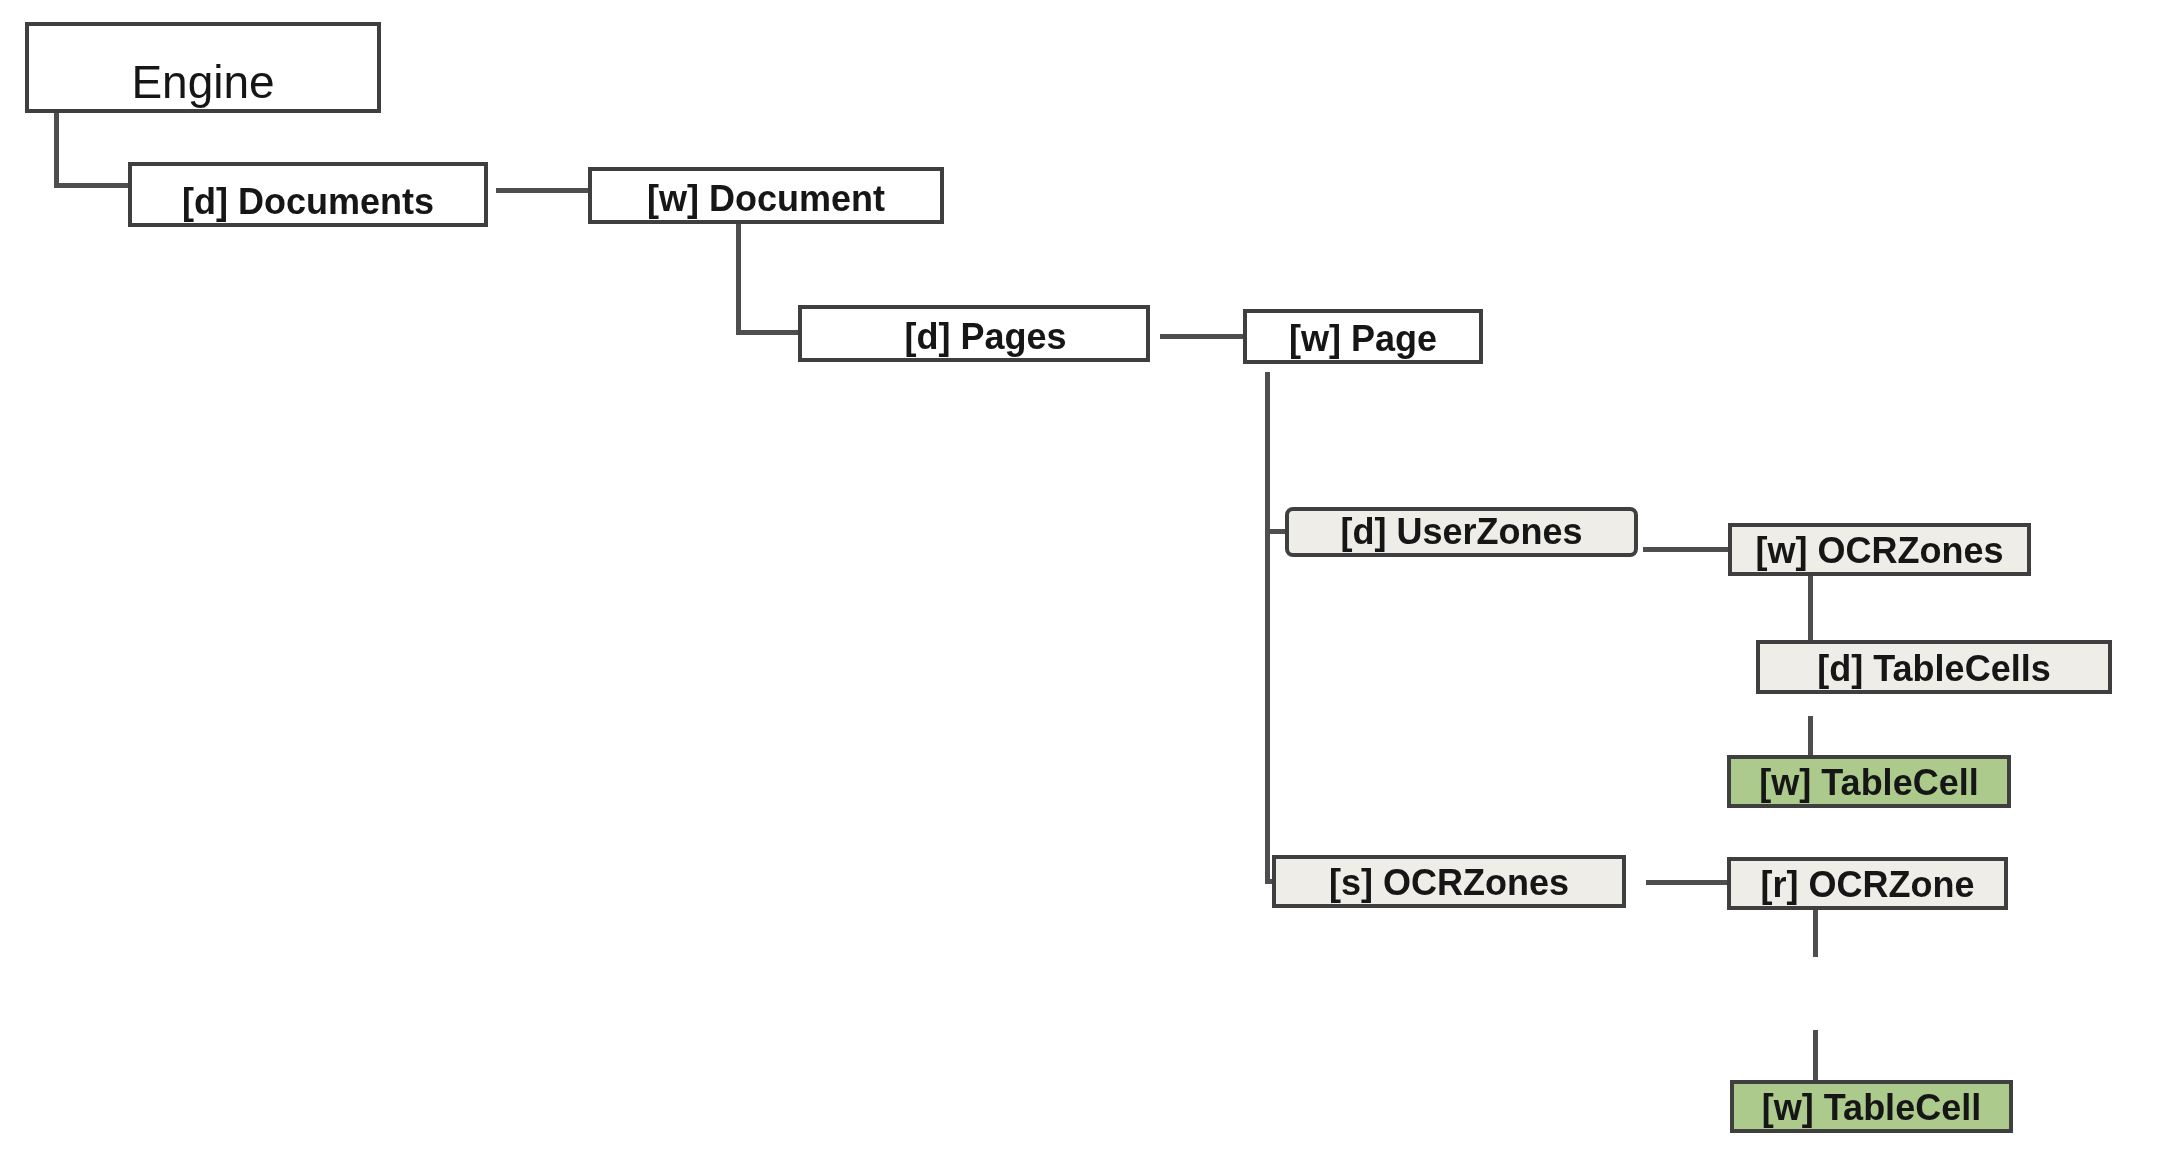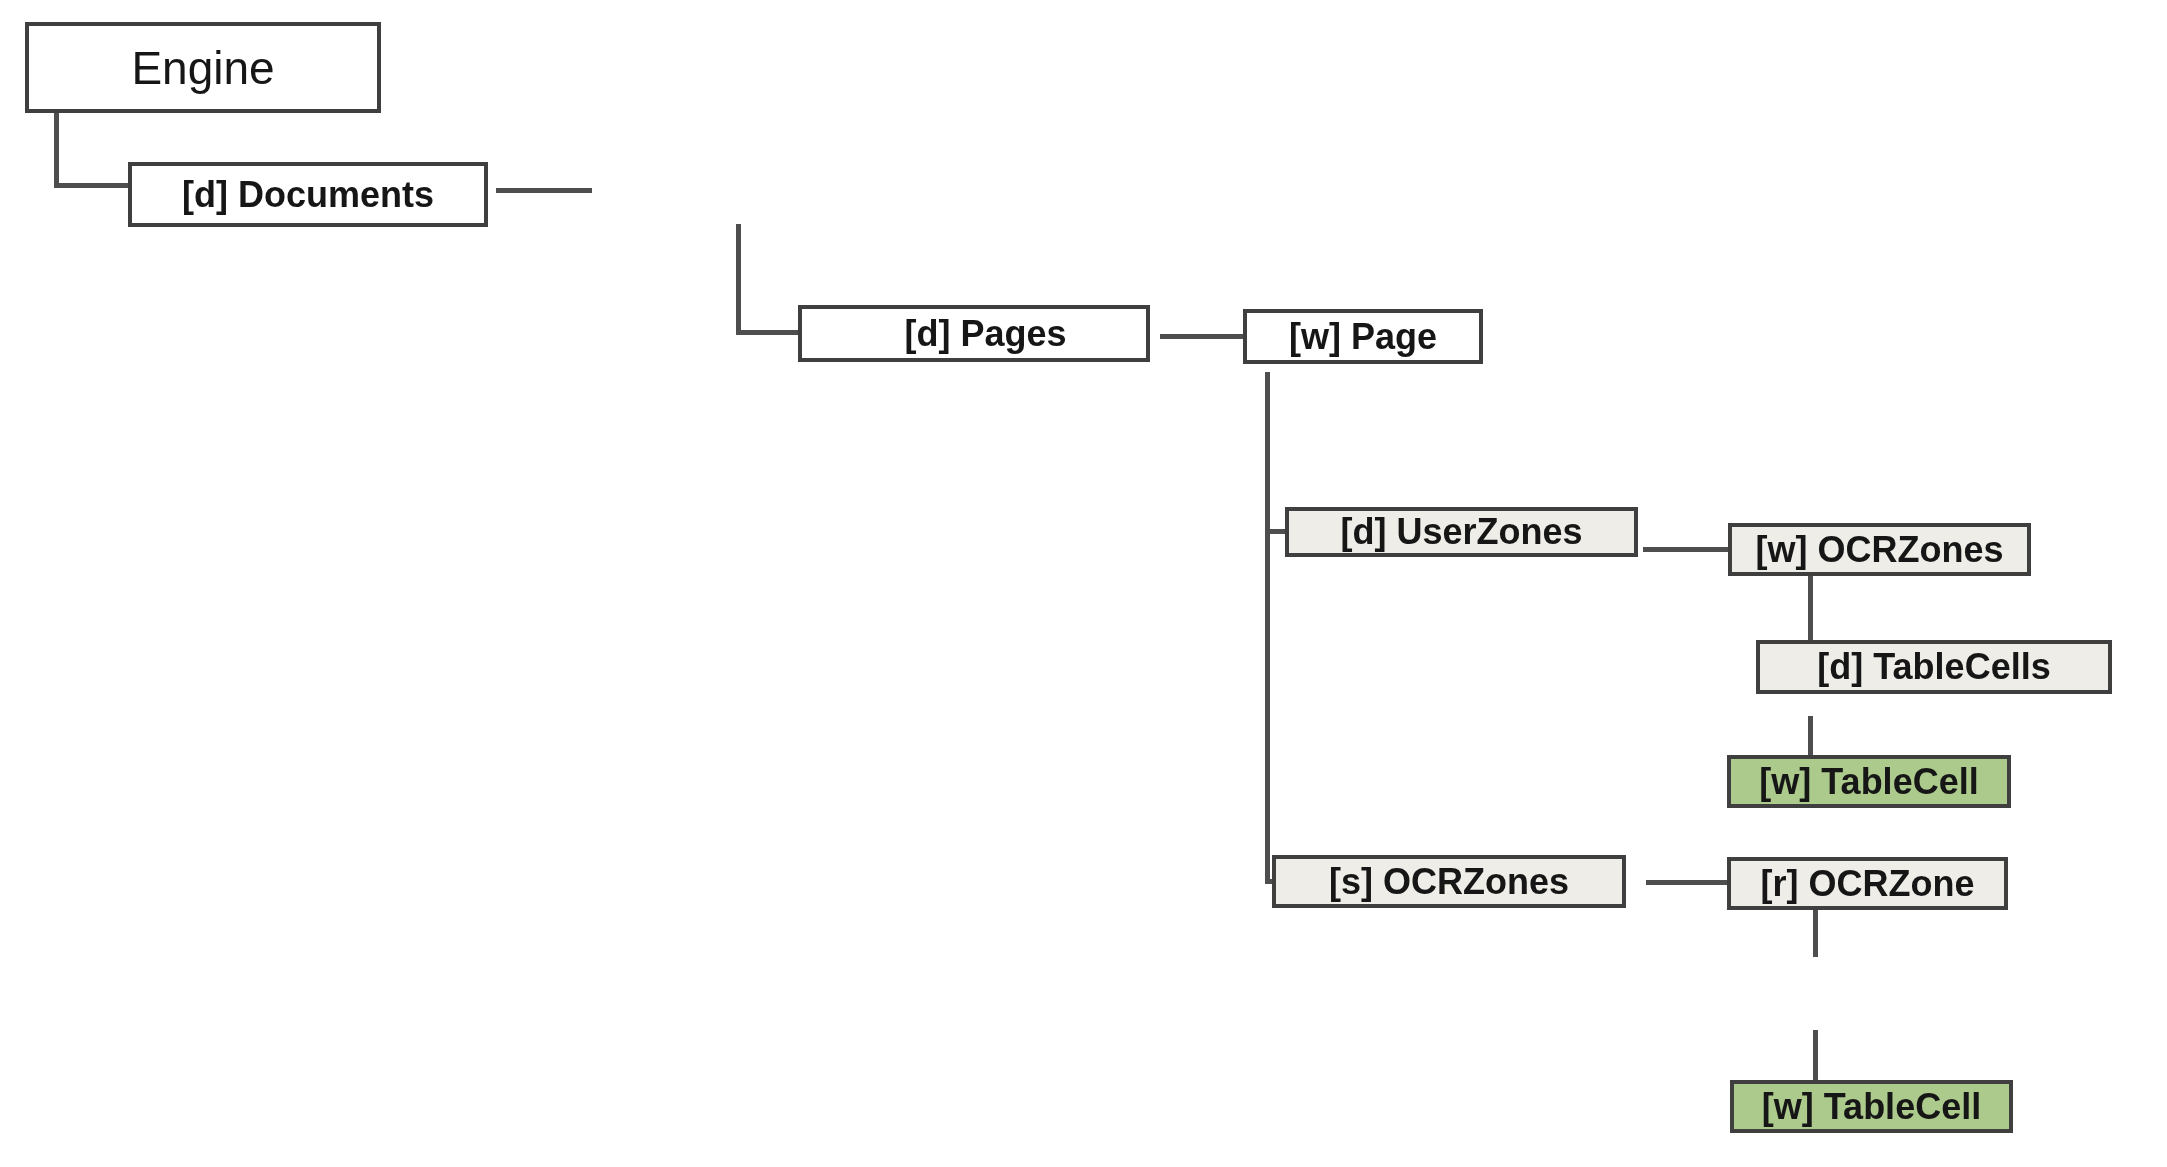--- a/index.html
+++ b/index.html
@@ -21,21 +21,21 @@
     position: absolute;
     background: var(--connector, #4e4e4e);
   }
 
   
   .node {
     position: absolute;
     box-sizing: border-box;
     border: 4px solid var(--border, #3f3f3f);
     display: flex;
-    align-items: center;
+    align-items: flex-end;
     justify-content: center;
     font-size: 36px;
     font-weight: bold;
     color: var(--text, #161616);
     white-space: nowrap;
   }
   .node--white { background: var(--box-fill-white, #ffffff); }
   .node--gray  { background: var(--box-fill-gray,  #eeede7); }
   .node--green { background: var(--box-fill-green, #abca8c); }
 
@@ -56,21 +56,21 @@
     background: inherit;
     border: inherit;
   }
 
   
   #n-engine          { left: 25px;   top: 22px;   width: 356px; height: 91px; font-size: 46px; font-weight: normal; }
   #n-documents       { left: 128px;  top: 162px;  width: 360px; height: 65px; }
   #n-document        { left: 588px;  top: 167px;  width: 356px; height: 57px; }
   #n-pages           { left: 798px;  top: 305px;  width: 352px; height: 57px; padding-left: 23px; }
   #n-page            { left: 1243px; top: 309px;  width: 240px; height: 55px; }
-  #n-userzones       { left: 1285px; top: 507px;  width: 353px; height: 50px; }
+  #n-userzones       { left: 1285px; top: 507px;  width: 353px; height: 50px; border-radius: 8px; }
   #n-userzone        { left: 1728px; top: 523px;  width: 303px; height: 53px; }
   #n-tablecells-user { left: 1725px; top: 640px;  width: 356px; height: 54px; margin-left: 31px; }
   #n-tablecell-user  { left: 1727px; top: 755px;  width: 284px; height: 53px; }
   #n-ocrzones        { left: 1272px; top: 855px;  width: 354px; height: 53px; }
   #n-ocrzone         { left: 1727px; top: 857px;  width: 281px; height: 53px; }
   #n-tablecells-ocr  { left: 1728px; top: 955px;  width: 358px; height: 53px; }
   #n-tablecell-ocr   { left: 1730px; top: 1080px; width: 283px; height: 53px; }
 
   
   #c-engine-v        { left: 54px;   top: 112px; width: 5px;   height: 76px;  }
@@ -111,20 +111,23 @@
   <div class="line" id="c-tcs2-tc2"></div>
 
   <div class="node node--white" id="n-engine">
     <span>Engine</span>
   </div>
 
   <div class="node node--white stacked" id="n-documents">
     <span>[d] Documents</span>
   </div>
 
+  <div class="node node--white" id="n-document">
+    <span>[w] Document</span>
+  </div>
 
   <div class="node node--white stacked" id="n-pages">
     <span>[d] Pages</span>
   </div>
 
   <div class="node node--white" id="n-page">
     <span>[w] Page</span>
   </div>
 
   <div class="node node--gray stacked" id="n-userzones">

